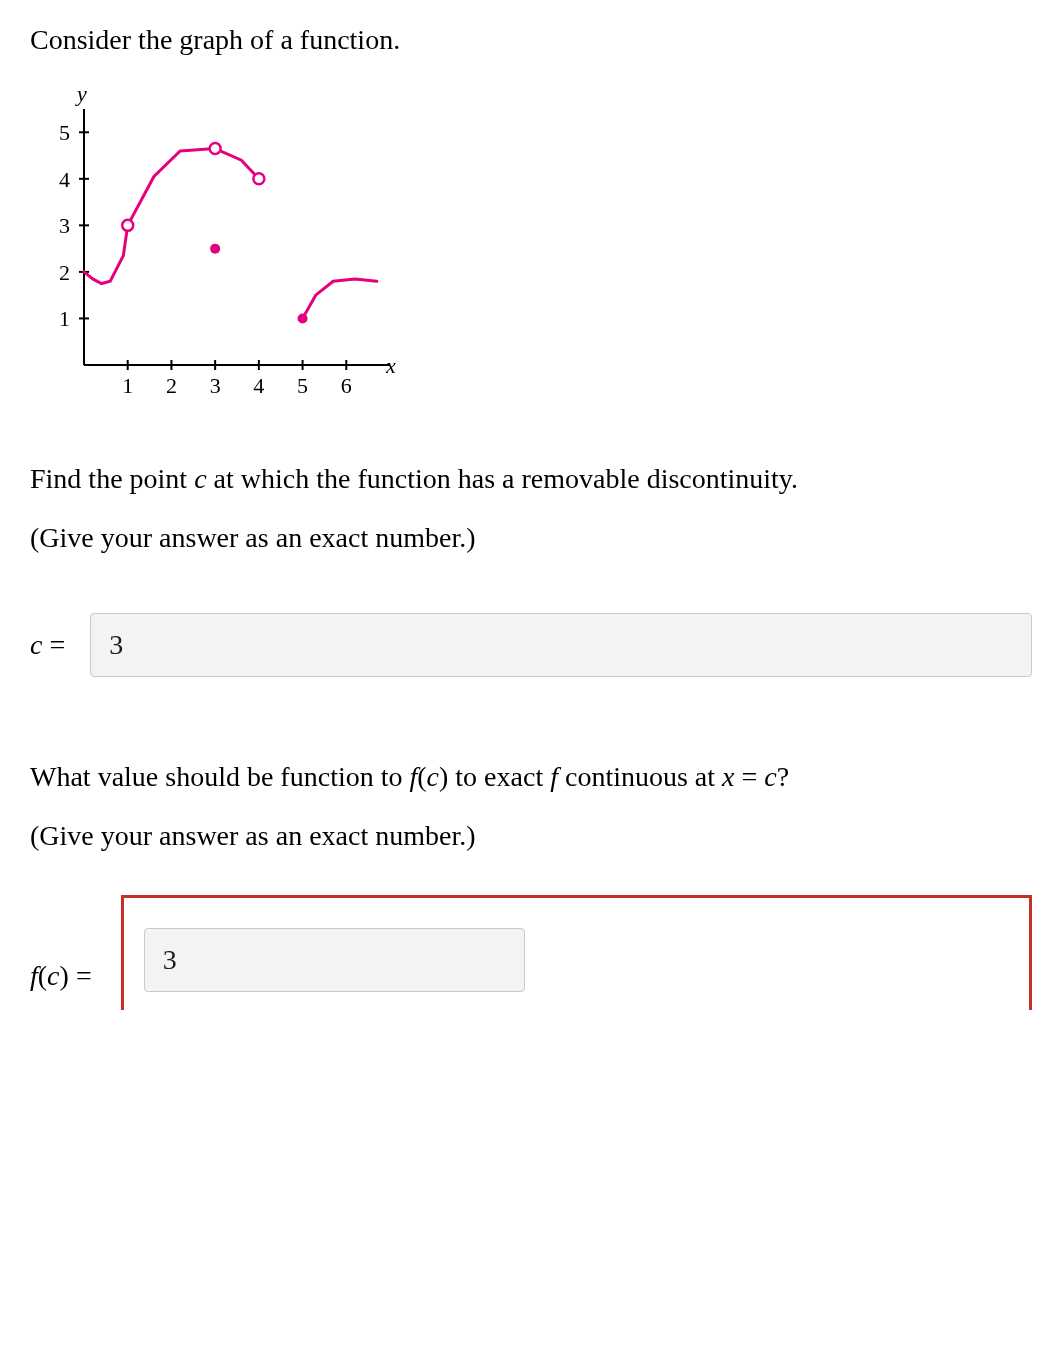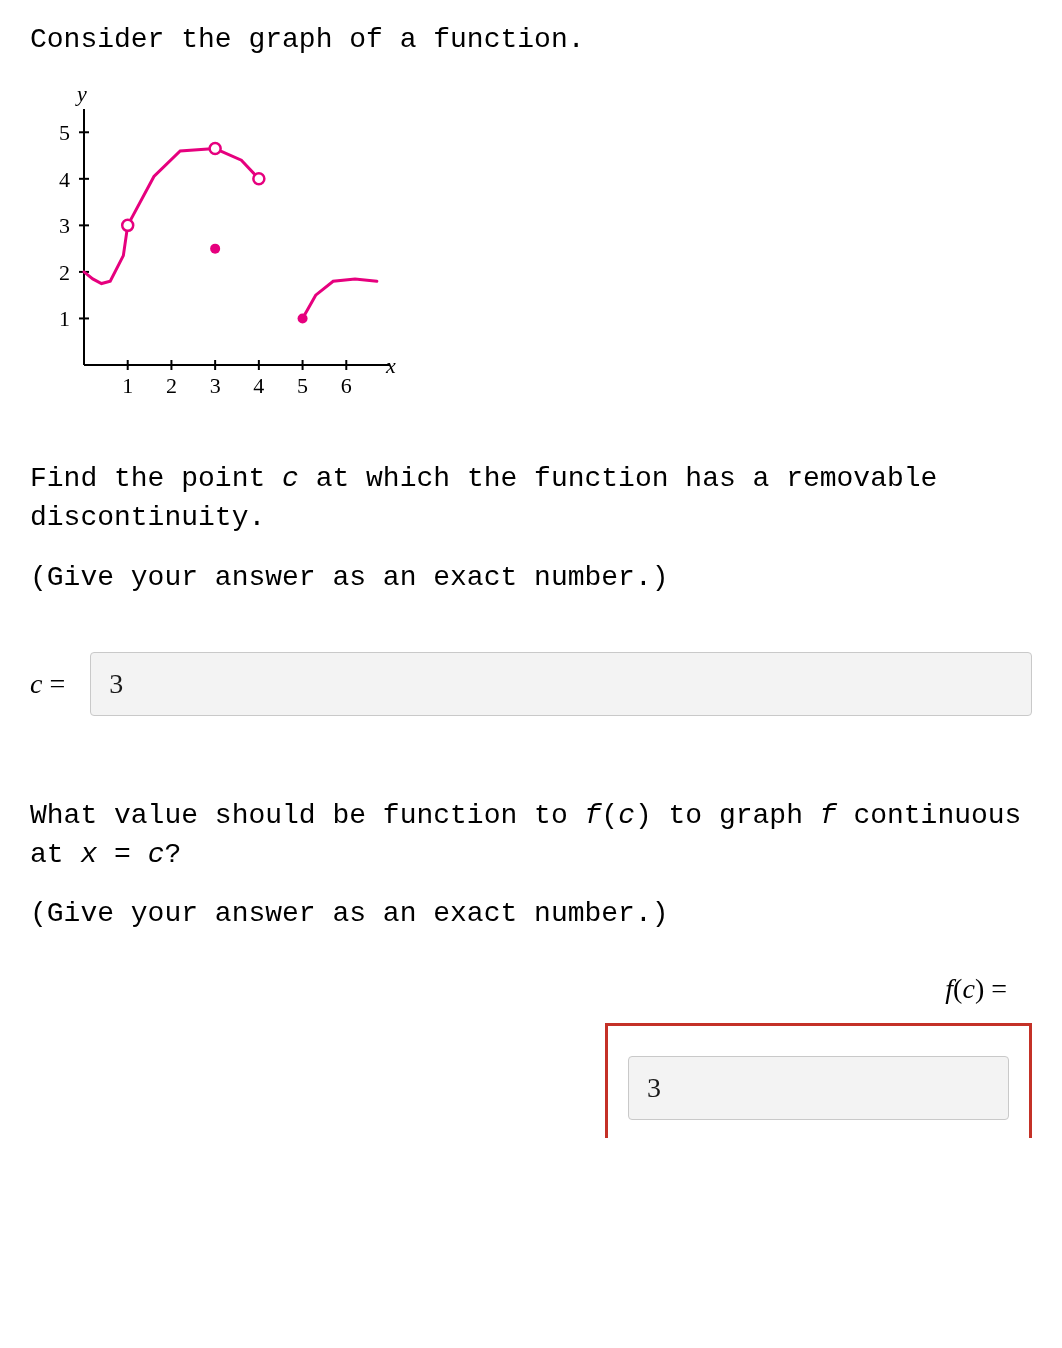--- a/index.html
+++ b/index.html
@@ -4,21 +4,21 @@
   <style>
     * { box-sizing: border-box; margin: 0; padding: 0; }
     body {
       font-family: Georgia, 'Times New Roman', serif;
       font-size: 28px;
       color: #000;
       padding: 20px 30px;
       width: 1062px;
       background: #fff;
     }
-    .text-block { margin-bottom: 20px; line-height: 1.4; font-family: Liberation Mono, monospace; }
+    .text-block { margin-bottom: 20px; line-height: 1.4; }
     .math-var { font-style: italic; }
     .chart-wrap { margin: 18px 0 30px 0; }
     .chart { position: relative; width: 360px; height: 350px; }
     svg { display: block; }
     .answer-row {
       display: flex;
       align-items: center;
       margin: 55px 0 80px 0;
     }
     .answer-label {
@@ -37,21 +37,21 @@
       padding: 0 18px;
       color: #1a1a1a;
     }
     .red-wrap {
       border: 3px solid #c43127;
       border-bottom: none;
       padding: 30px 20px 18px 20px;
       margin-left: 4px;
       flex: 1;
     }
-    .answer-row.bottom { margin: 40px 0 0 0; align-items: flex-end; flex-direction: column; }
+    .answer-row.bottom { margin: 40px 0 0 0; align-items: flex-end; }
     .qtext { margin-top: 28px; }
   </style>
 </head>
 <body>
 
 <div class="text-block">Consider the graph of a function.</div>
 
 <div class="chart-wrap">
   <div class="chart">
     <svg id="chart-svg" width="380" height="340">
@@ -100,21 +100,21 @@
 <div class="text-block">(Give your answer as an exact number.)</div>
 
 <div class="answer-row">
   <div class="answer-label">
     <span class="math-var">c</span><span> = </span>
   </div>
   <input type="text" class="answer-input" value="3" style="">
 </div>
 
 <div class="text-block">
-  <span>What value should be function to </span><span class="math-var">f</span><span>(</span><span class="math-var">c</span><span>)</span><span> to graph </span><span class="math-var">f</span><span> continuous at </span><span class="math-var">x</span><span> = </span><span class="math-var">c</span><span>?</span>
+  <span>What value should be function to </span><span class="math-var">f</span><span>(</span><span class="math-var">c</span><span>)</span><span> to exact </span><span class="math-var">f</span><span> continuous at </span><span class="math-var">x</span><span> = </span><span class="math-var">c</span><span>?</span>
 </div>
 <div class="text-block">(Give your answer as an exact number.)</div>
 
 <div class="answer-row bottom">
   <div class="answer-label" style="margin-bottom:18px;">
     <span class="math-var">f</span><span>(</span><span class="math-var">c</span><span>)</span><span> =</span>
   </div>
   <div class="red-wrap">
     <input type="text" class="answer-input" value="3" style="">
   </div>

